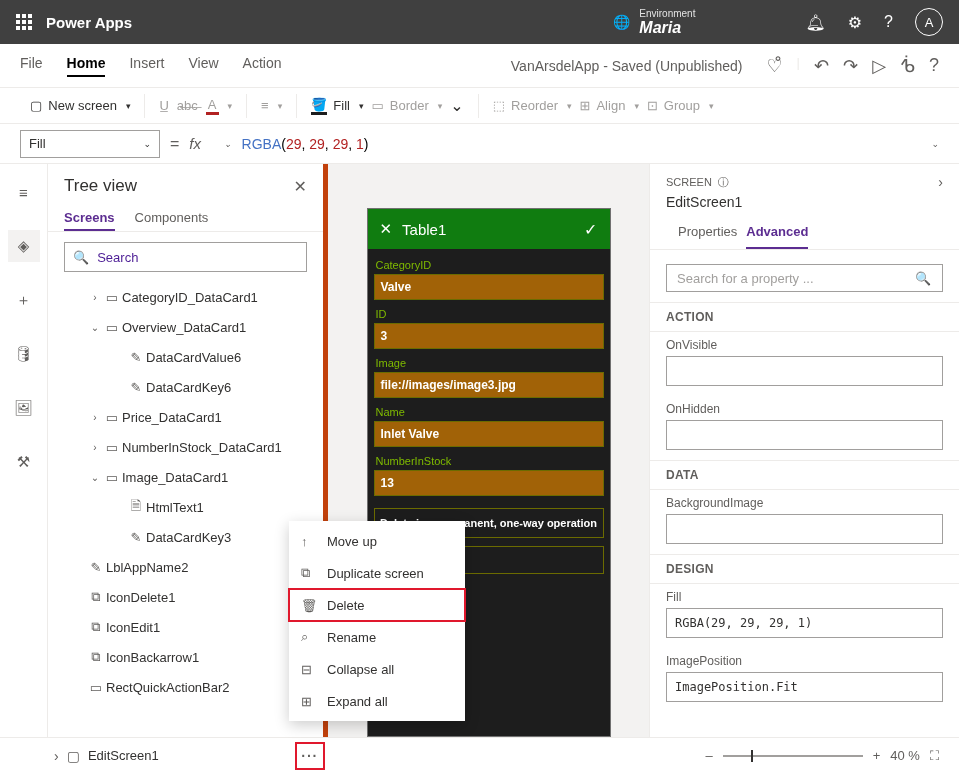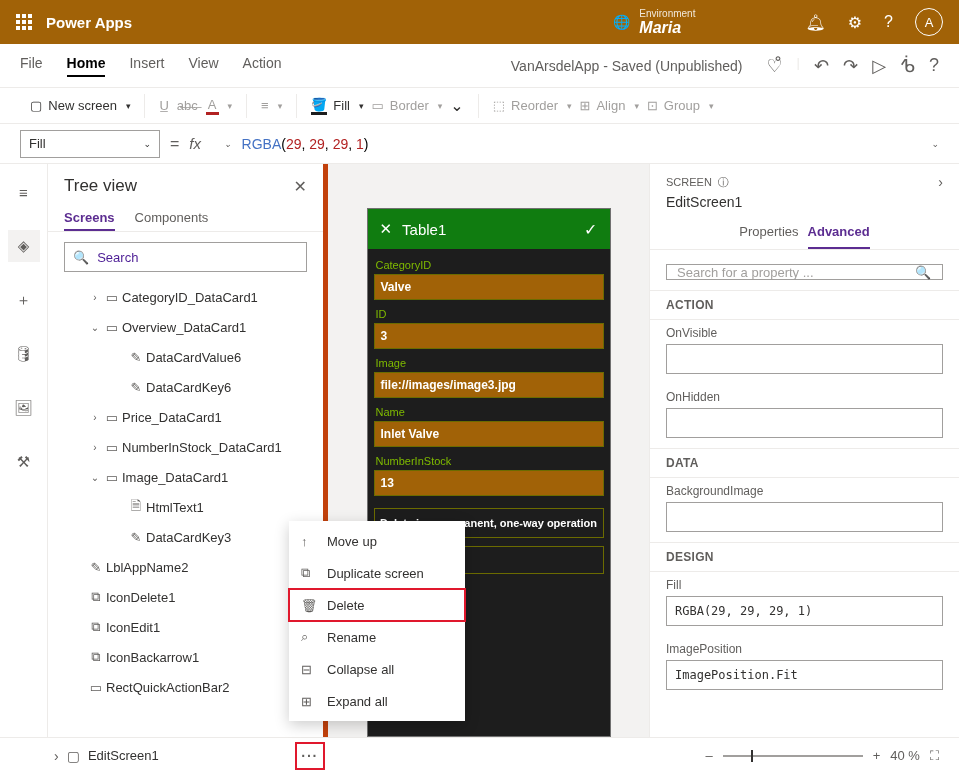--- a/index.html
+++ b/index.html
@@ -1,19 +1,19 @@
 <!DOCTYPE html>
 <html><head>
 <meta charset="utf-8">
 <style>
 * { box-sizing: border-box; margin: 0; padding: 0; font-family: "Segoe UI", -apple-system, sans-serif; }
 body { width: 959px; height: 773px; overflow: hidden; background: #fff; color: #323130; font-size: 13px; }
 
 
-.header { height: 44px; background: #a16207; color: #fff; display: flex; align-items: center; padding: 0 16px; }
+.header { height: 44px; background: #404040; color: #fff; display: flex; align-items: center; padding: 0 16px; }
 .waffle { width: 16px; height: 16px; margin-right: 14px; display: grid; grid-template-columns: repeat(3,4px); grid-template-rows: repeat(3,4px); gap: 2px; }
 .waffle span { background: #fff; }
 .brand { font-size: 15px; font-weight: 600; }
 .env { margin-left: auto; display: flex; align-items: center; gap: 8px; }
 .env-ic { font-size: 14px; }
 .env-txt { line-height: 1.1; }
 .env-lbl { font-size: 10px; opacity: .85; }
 .env-name { font-size: 16px; font-weight: 600; font-style: italic; }
 .hdr-right { display: flex; align-items: center; gap: 22px; margin-left: 110px; }
 .hdr-ic { font-size: 16px; cursor: pointer; }
@@ -84,24 +84,24 @@
 
 .ctx { position: absolute; left: 289px; top: 357px; width: 176px; background: #fff; box-shadow: 0 4px 14px rgba(0,0,0,.2); z-index: 20; padding: 4px 0; font-size: 13px; }
 .ctx-item { display: flex; align-items: center; gap: 10px; height: 32px; padding: 0 12px; cursor: pointer; }
 .ctx-ic { width: 16px; color: #605e5c; }
 .ctx-highlight { outline: 2px solid #e0182d; outline-offset: -1px; }
 
 
 .props { width: 310px; border-left: 1px solid #edebe9; display: flex; flex-direction: column; }
 .props-hdr { padding: 10px 16px 2px; display: flex; align-items: center; gap: 6px; color: #605e5c; font-size: 11px; }
 .props-name { padding: 2px 16px 10px; font-size: 14px; }
-.props-tabs { display: flex; gap: 9px; padding: 0 16px; border-bottom: 1px solid #edebe9; justify-content: center; }
+.props-tabs { display: flex; gap: 9px; padding: 0 28px; border-bottom: 1px solid #edebe9; }
 .props-tab { font-size: 13px; padding: 4px 0 8px; cursor: pointer; color: #605e5c; }
 .props-tab.active { color: #5c2d91; font-weight: 600; border-bottom: 2px solid #5c2d91; }
-.props-search { margin: 14px 16px 10px; height: 16px; border: 1px solid #a19f9d; display: flex; align-items: center; padding: 0 10px; color: #605e5c; justify-content: space-between; }
+.props-search { margin: 14px 16px 10px; height: 28px; border: 1px solid #a19f9d; display: flex; align-items: center; padding: 0 10px; color: #605e5c; justify-content: space-between; }
 .section-hd { height: 30px; border-top: 1px solid #edebe9; border-bottom: 1px solid #edebe9; display: flex; align-items: center; padding: 0 16px; font-size: 12px; font-weight: 600; color: #605e5c; letter-spacing: .3px; }
 .prop-item { padding: 6px 16px 10px; }
 .prop-lbl { font-size: 12px; color: #605e5c; margin-bottom: 4px; }
 .prop-box { height: 30px; border: 1px solid #a19f9d; padding: 0 8px; display: flex; align-items: center; font-family: Consolas, monospace; font-size: 12px; }
 
 
 .bottom { position: absolute; left: 0; right: 0; bottom: 0; height: 36px; border-top: 1px solid #edebe9; background: #fff; display: flex; align-items: center; }
 .crumbs { display: flex; align-items: center; gap: 8px; padding-left: 54px; font-size: 13px; }
 .crumb-ic { font-size: 14px; color: #605e5c; }
 .dots-box { margin-left: 136px; border: 2px solid #e0182d; width: 30px; height: 28px; display: flex; align-items: center; justify-content: center; letter-spacing: 1px; color: #605e5c; cursor: pointer; font-weight: bold; font-size: 14px; }

